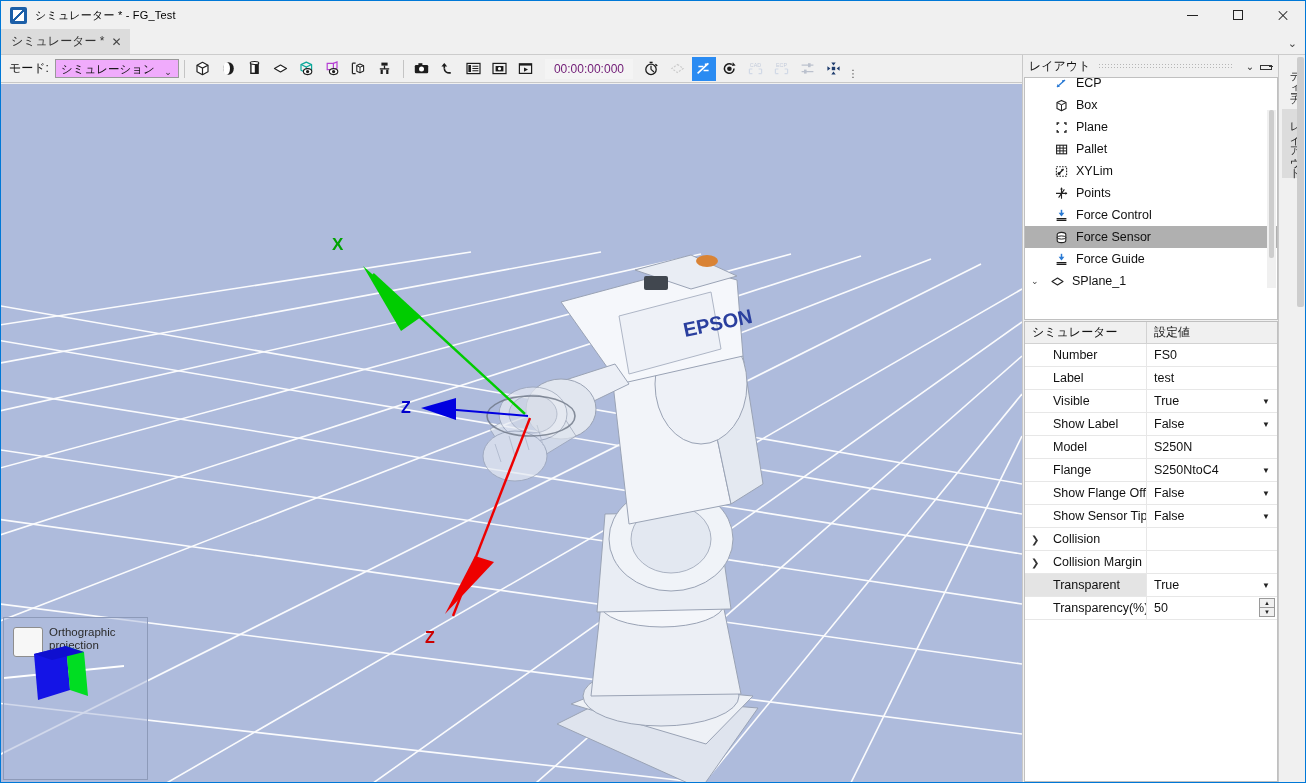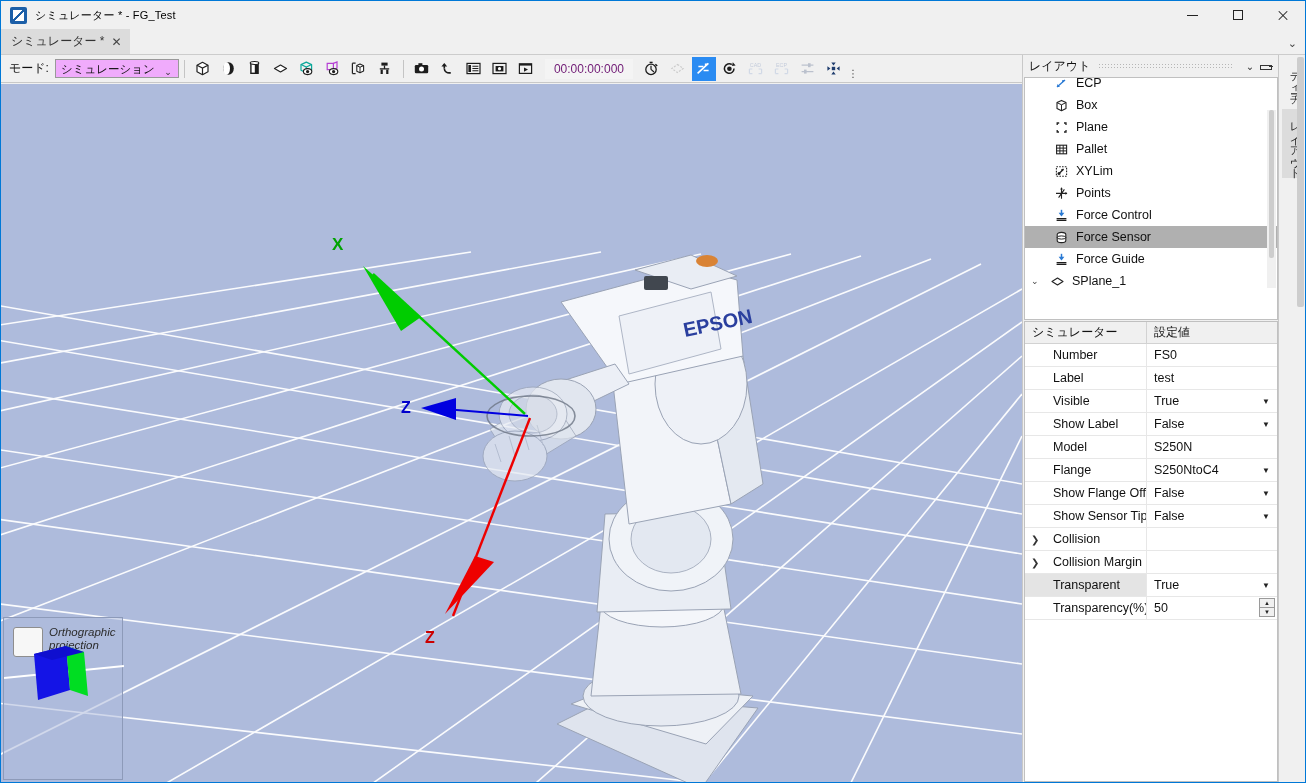--- a/index.html
+++ b/index.html
@@ -92,22 +92,22 @@
   }
   .overflow-dots { font-size:10px; color:#444; margin-left:1px; align-self:flex-end; margin-bottom:3px;}
 
   
   .viewport {
     position:absolute; left:0; top:83px; width:1021px; height:699px;
     background:#aebbdc; overflow:hidden;
   }
   .viewport svg { position:absolute; left:0; top:0; }
   .ortho-box {
-    position:absolute; left:2px; bottom:3px; width:120px; height:163px;
-    border:1px solid #8d9ab9; background:rgba(174,187,220,.55);font-style:italic;
+    position:absolute; left:2px; bottom:3px; width:145px; height:163px;
+    border:1px solid #8d9ab9; background:rgba(174,187,220,.55);
   }
   .ortho-chk {
     position:absolute; left:9px; top:9px; width:30px; height:30px;
     background:#f7f7f7; border:1px solid #8e8e8e; border-radius:3px;
   }
   .ortho-txt {
     position:absolute; left:45px; top:8px; width:72px;
     font-size:11.5px; line-height:13px; color:#2b2b2b;
   }
 

